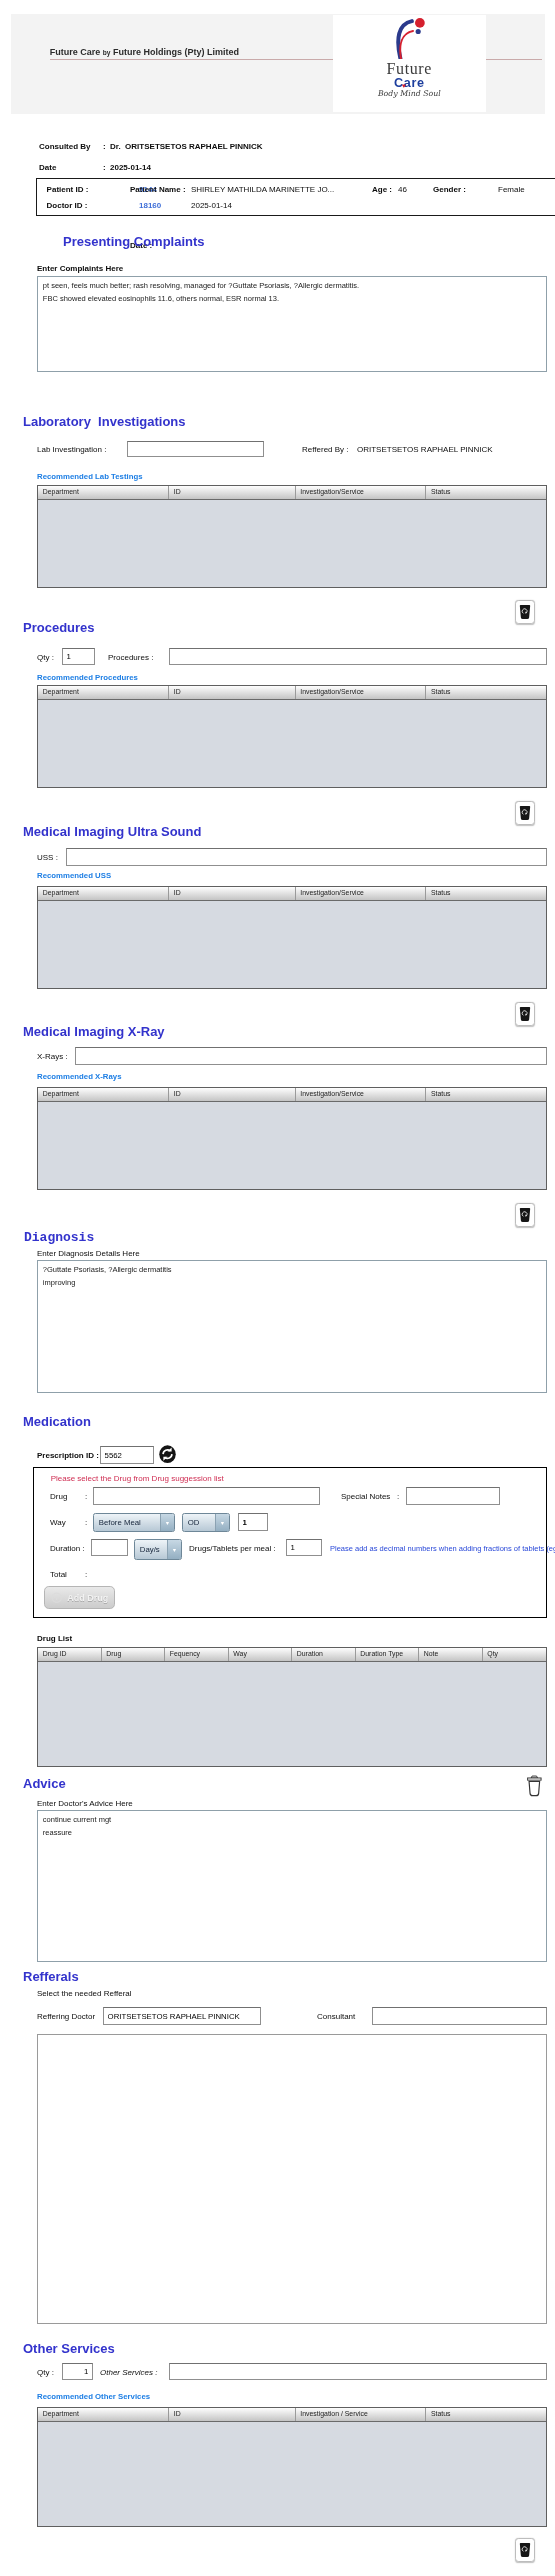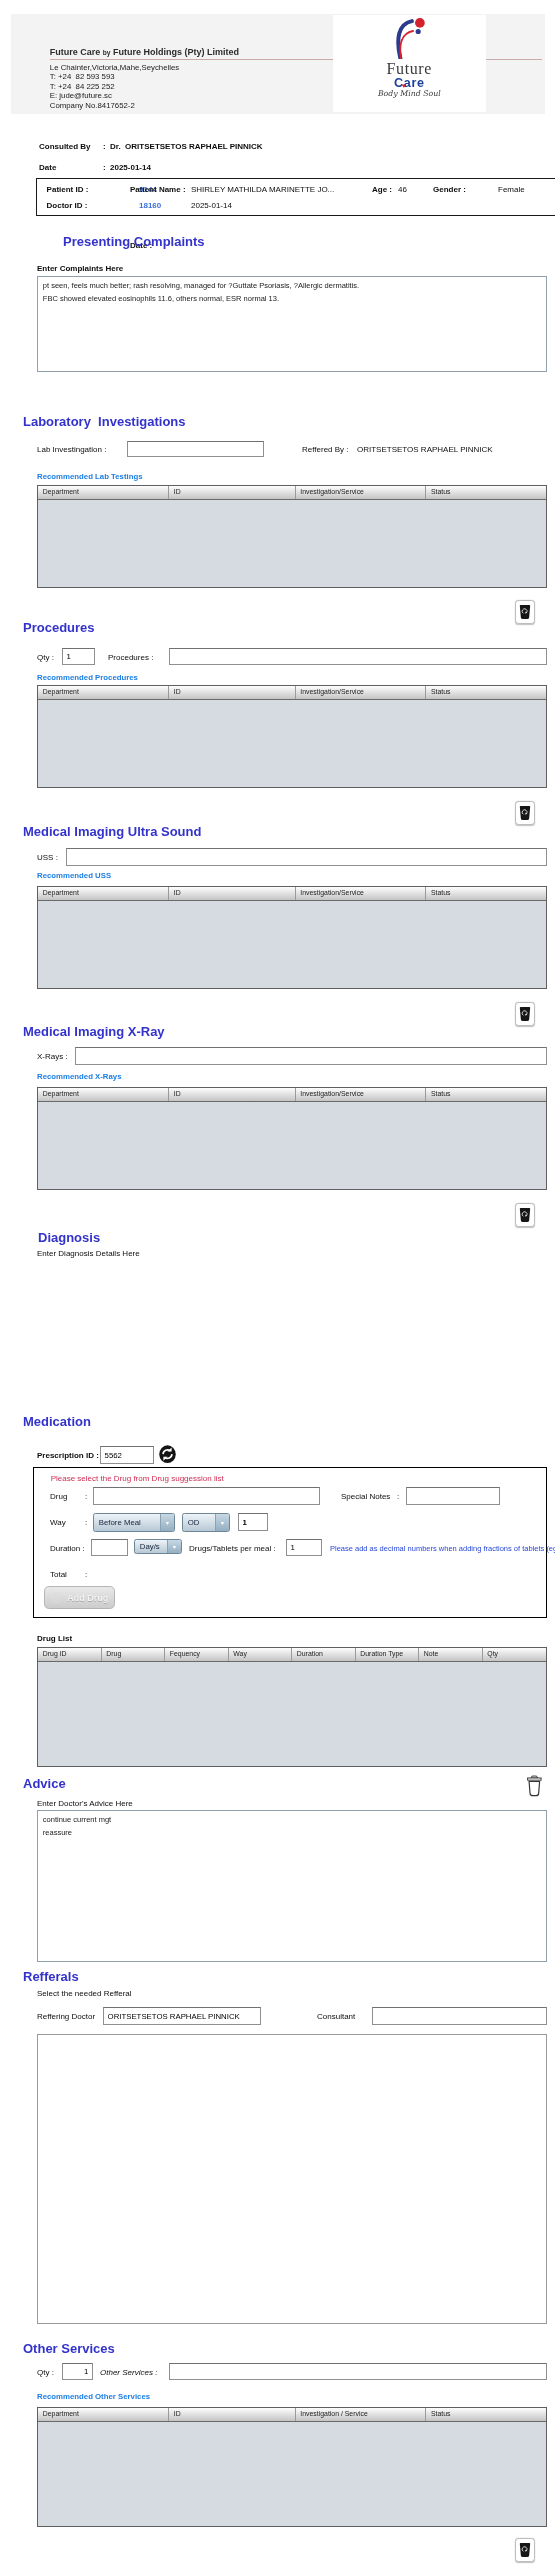--- a/index.html
+++ b/index.html
@@ -61,27 +61,20 @@
 
 <div class="page">
 
   <div class="abs hdr" style="left:10.8px;top:13.7px;width:534px;height:100px;">
     <div class="abs co-title" style="left:39px;top:33px;">
       <span>Future Care</span>
       <span class="by">by</span>
       <span>Future Holdings (Pty) Limited</span>
     </div>
     <div class="abs co-rule" style="left:39px;top:45px;width:492px;"></div>
-    <div class="abs" style="left:39px;top:49px;">
-      <div class="co-line pre">Le Chainter,Victoria,Mahe,Seychelles</div>
-      <div class="co-line pre">T: +24  82 593 593</div>
-      <div class="co-line pre">T: +24  84 225 252</div>
-      <div class="co-line pre">E: jude@future.sc</div>
-      <div class="co-line pre">Company No.8417652-2</div>
-    </div>
     <div class="abs logo-panel" style="left:322px;top:1.2px;width:153px;height:97px;">
       <svg width="54" height="43" viewBox="0 0 90 75" style="margin-top:1.2px;">
         <path d="M30 74 C 22 40, 26 14, 50 9" stroke="#2b3a8c" stroke-width="7" stroke-linecap="round" fill="none"></path>
         <circle cx="64" cy="12" r="8.5" fill="#d5202e"></circle>
         <path d="M31 74 C 27 50, 32 30, 52 26" stroke="#d5202e" stroke-width="3.5" stroke-linecap="round" fill="none"></path>
         <circle cx="61" cy="27" r="4.5" fill="#2b3a8c"></circle>
       </svg>
       <div class="logo-future">Future</div>
       <div>
         <span class="logo-care">
@@ -197,22 +190,24 @@
     </div>
   </div>
   <div class="iconbtn trash-gloss" style="left:515px;top:1203px;">
     <svg width="12" height="15.5" viewBox="0 0 22 28">
       <path d="M3 1.5 h16 a1.5 1.5 0 0 1 1.5 1.6 l-1.9 21.4 a3.5 3.5 0 0 1 -3.5 3 h-8.2 a3.5 3.5 0 0 1 -3.5 -3 L1.5 3.1 A1.5 1.5 0 0 1 3 1.5 z" fill="#161616"></path>
       <path d="M8.2 17 a4.5 4.5 0 1 1 5.6 -1.2" fill="none" stroke="#fff" stroke-width="1.4"></path>
       <path d="M12.4 13.6 l2.4 2.8 -3.7 .7 z" fill="#fff"></path>
     </svg>
   </div>
 
-  <div class="abs h1" style="left:38px;top:1230px;">Diagnosis</div>
+  <div class="abs h1" style="left:24px;top:1230px;font-family:Liberation Mono, monospace;">Diagnosis</div>
   <div class="abs lbl" style="left:37px;top:1249px;">Enter Diagnosis Details Here</div>
+  <textarea class="ta" style="left: 37px; top: 1260px; width: 510px; height: 133px;">?Guttate Psoriasis, ?Allergic dermatitis
+improving</textarea>
 
   <div class="abs h1" style="left:23px;top:1414px;">Medication</div>
   <div class="abs lblb" style="left:37px;top:1451px;">Prescription ID :</div>
   <input class="inp" style="left: 100px; top: 1446px; width: 54px; height: 18px;" value="5562">
   <div class="iconbtn" style="left:157px;top:1443px;width:20.3px;height:23px;">
     <svg width="19" height="20.3" viewBox="0 0 30 32">
       <ellipse cx="15" cy="16" rx="13" ry="14" fill="#141414"></ellipse>
       <path d="M8 16 a7 7 0 0 1 11.5 -5" stroke="#fff" stroke-width="2.6" fill="none"></path>
       <path d="M21.5 5.5 v6.5 h-6.5 z" fill="#fff"></path>
       <path d="M22 16 a7 7 0 0 1 -11.5 5" stroke="#fff" stroke-width="2.6" fill="none"></path>
@@ -238,21 +233,21 @@
     <span class="arr">▼</span>
   </div>
   <div class="dd" style="left:182px;top:1513px;width:48px;height:19px;">
     <span class="txt">OD</span>
     <span class="arr">▼</span>
   </div>
   <input class="inp b" style="left: 238px; top: 1513px; width: 30px; height: 18px;" value="1">
 
   <div class="abs lbl" style="left:50px;top:1544px;">Duration :</div>
   <input class="inp" style="left: 91px; top: 1539px; width: 37px; height: 17.3px;" value="">
-  <div class="dd" style="left:134px;top:1539px;width:48px;height:15px;">
+  <div class="dd" style="left:134px;top:1539px;width:48px;height:21px;">
     <span class="txt">Day/s</span>
     <span class="arr">▼</span>
   </div>
   <div class="abs lbl" style="left:189px;top:1544px;">Drugs/Tablets per meal :</div>
   <input class="inp" style="left: 286px; top: 1539px; width: 36px; height: 17.3px;" value="1">
   <div class="abs bluenote" style="left:330px;top:1544px;width:226px;">Please add as decimal numbers when adding fractions of tablets (eg:...</div>
 
   <div class="abs lbl" style="left:50px;top:1570px;">Total</div>
   <div class="abs lbl" style="left:85px;top:1570px;">:</div>
 

